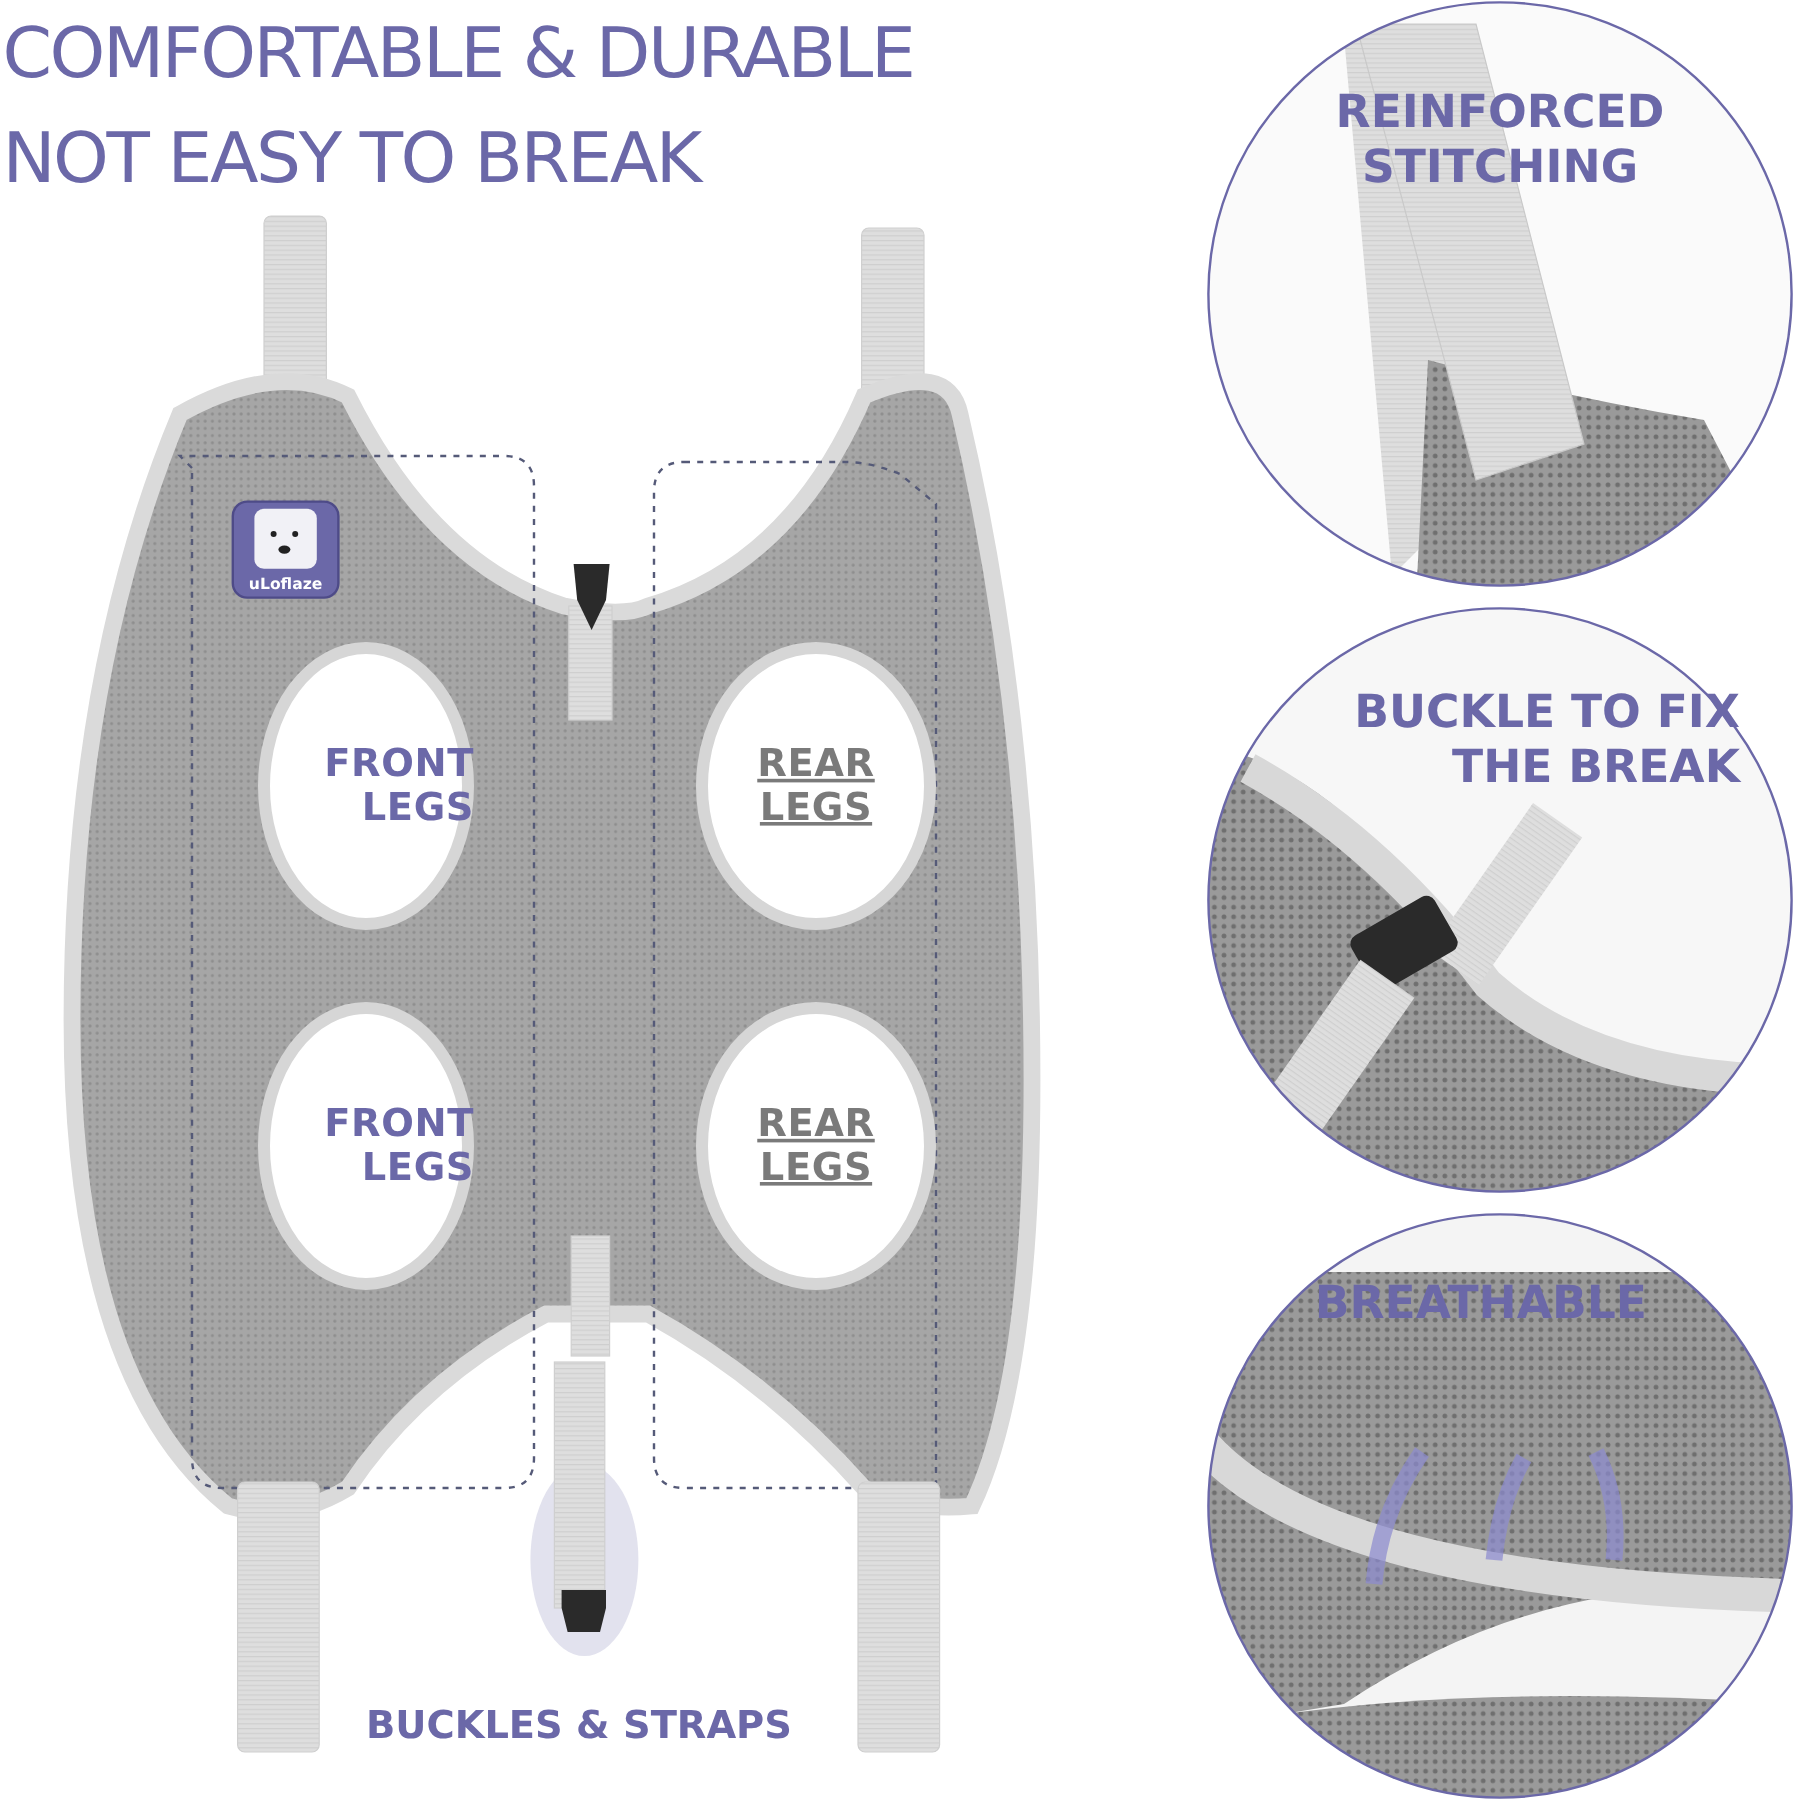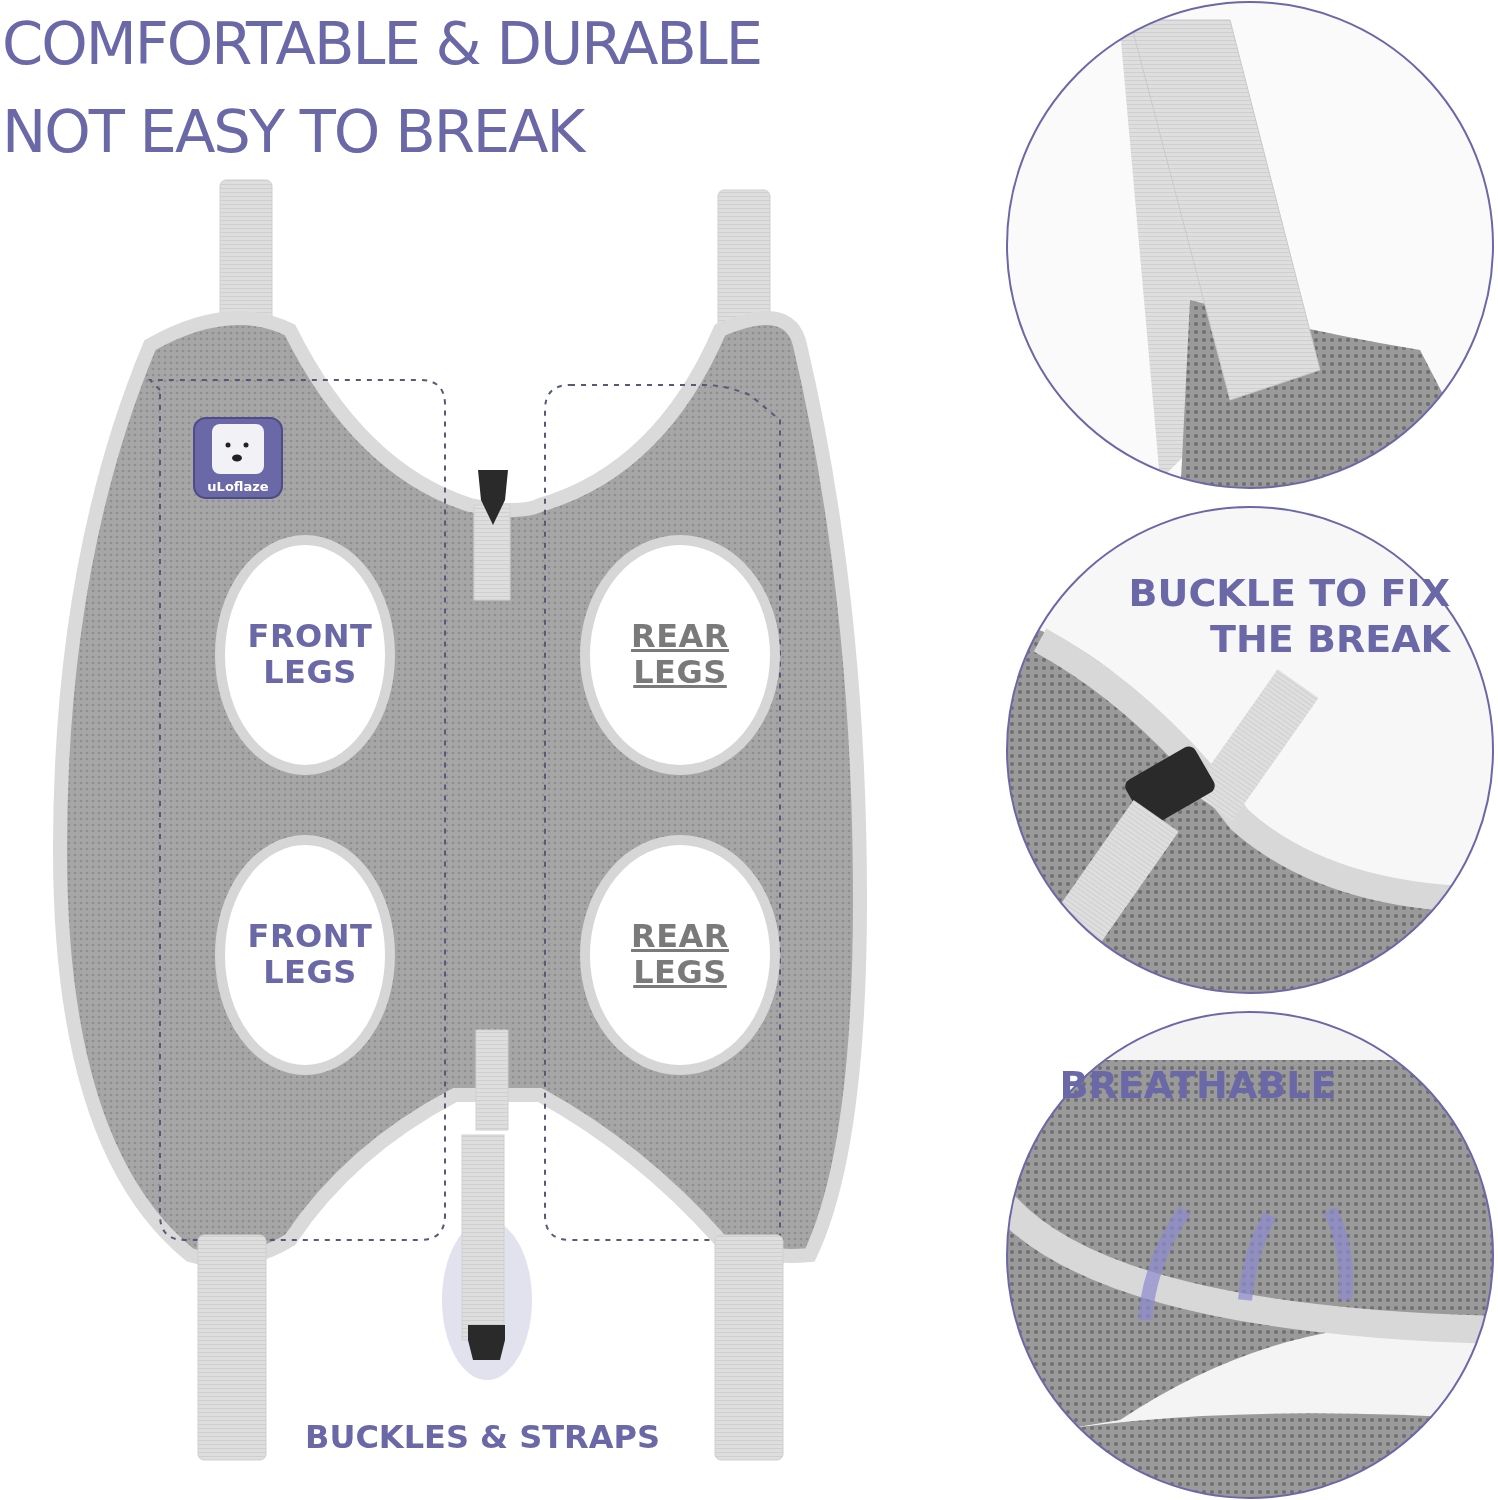--- a/index.html
+++ b/index.html
@@ -1,21 +1,21 @@
 <!DOCTYPE html>
 <html><head>
 <meta charset="utf-8">
 <style>
   html,body{margin:0;padding:0;background:#fff;}
   body{width:1498px;height:1500px;position:relative;overflow:hidden;font-family:"DejaVu Sans","Liberation Sans",sans-serif;}
   .headline{position:absolute;left:2px;top:0;color:#6b68a8;font-weight:400;font-size:58px;line-height:88px;letter-spacing:-2px;white-space:nowrap;}
   .headline div{transform:scaleX(1.02);transform-origin:left;}
   .canvas{position:absolute;left:0;top:0;width:1498px;height:1500px;}
   .lbl{position:absolute;font-weight:bold;text-align:center;line-height:36px;font-size:32px;letter-spacing:0.5px;}
-  .lbl.purple{color:#6b68a8;}
+  .lbl.purple{color:#6b68a8;text-align:right;}
   .lbl.gray{color:#7a7a7a;text-decoration:underline;}
   .callout{position:absolute;color:#6b68a8;font-weight:bold;font-size:38px;line-height:46px;text-align:center;white-space:nowrap;}
   .bottom-label{position:absolute;left:305px;top:1418px;color:#6b68a8;font-weight:bold;font-size:32px;white-space:nowrap;}
 </style>
 </head>
 <body>
 
 <div class="canvas">
   <svg width="1498" height="1500" viewBox="0 0 1498 1500">
     <defs>
@@ -126,22 +126,26 @@
   <div class="lbl purple" style="left:225px;top:918px;width:170px;">
     <div>FRONT</div>
       <div>LEGS</div>
   </div>
   <div class="lbl gray" style="left:595px;top:918px;width:170px;">
     <div>REAR</div>
       <div>LEGS</div>
   </div>
 
   
+  <div class="callout" style="left:1050px;top:70px;width:400px;">
+    <div>REINFORCED</div>
+      <div>STITCHING</div>
+  </div>
   <div class="callout" style="left:1050px;top:570px;width:400px;text-align:right;">
     <div>BUCKLE TO FIX</div>
       <div>THE BREAK</div>
   </div>
-  <div class="callout" style="left:998px;top:1062px;width:400px;">
+  <div class="callout" style="left:1034px;top:1062px;width:400px;">
     <div>BREATHABLE</div>
   </div>
 
   <div class="bottom-label">BUCKLES &amp; STRAPS</div>
 </div>
 
 </body></html>

